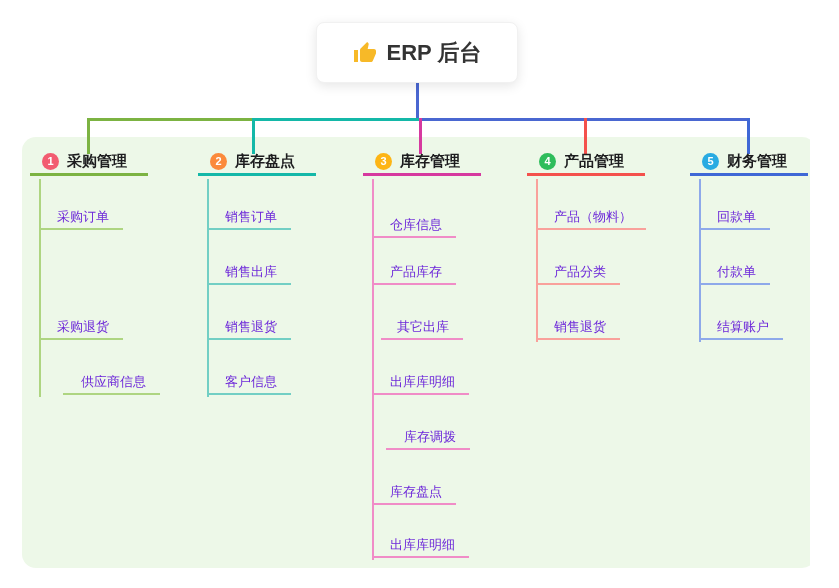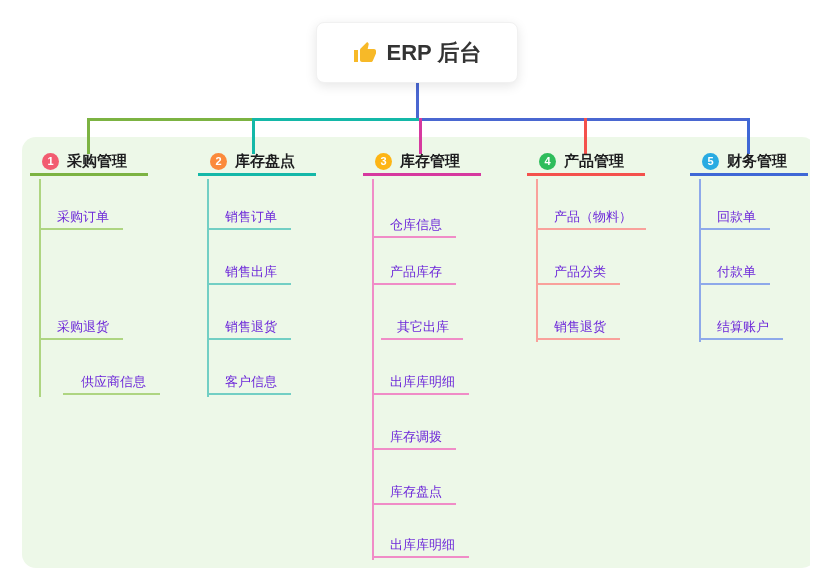--- a/index.html
+++ b/index.html
@@ -127,21 +127,21 @@
 
   <div class="branch-title underline-3 b3-u" style="left:363px;">
     <span class="badge" style="background:#fdb515;">3</span>
     <span>库存管理</span>
   </div>
   <div class="spine b3-light" style="left:372px; top:179px; height:381px;"></div>
   <div class="child b3-light" style="left:372px; top:204px;margin-top:8px;">仓库信息</div>
   <div class="child b3-light" style="left:372px; top:259px;">产品库存</div>
   <div class="child b3-light" style="left:381px; top:314px;padding-left:16px;">其它出库</div>
   <div class="child b3-light" style="left:372px; top:369px;">出库库明细</div>
-  <div class="child b3-light" style="left:372px; top:424px;">库存调拨</div>
+  <div class="child b3-light" style="left:386px; top:424px;">库存调拨</div>
   <div class="child b3-light" style="left:372px; top:479px;">库存盘点</div>
   <div class="child b3-light" style="left:372px; top:532px;">出库库明细</div>
 
   <div class="branch-title underline-3 b4-u" style="left:527px;">
     <span class="badge" style="background:#2ebd5b;">4</span>
     <span>产品管理</span>
   </div>
   <div class="spine b4-light" style="left:536px; top:179px; height:163px;"></div>
   <div class="child b4-light" style="left:536px; top:204px;">产品（物料）</div>
   <div class="child b4-light" style="left:536px; top:259px;">产品分类</div>

